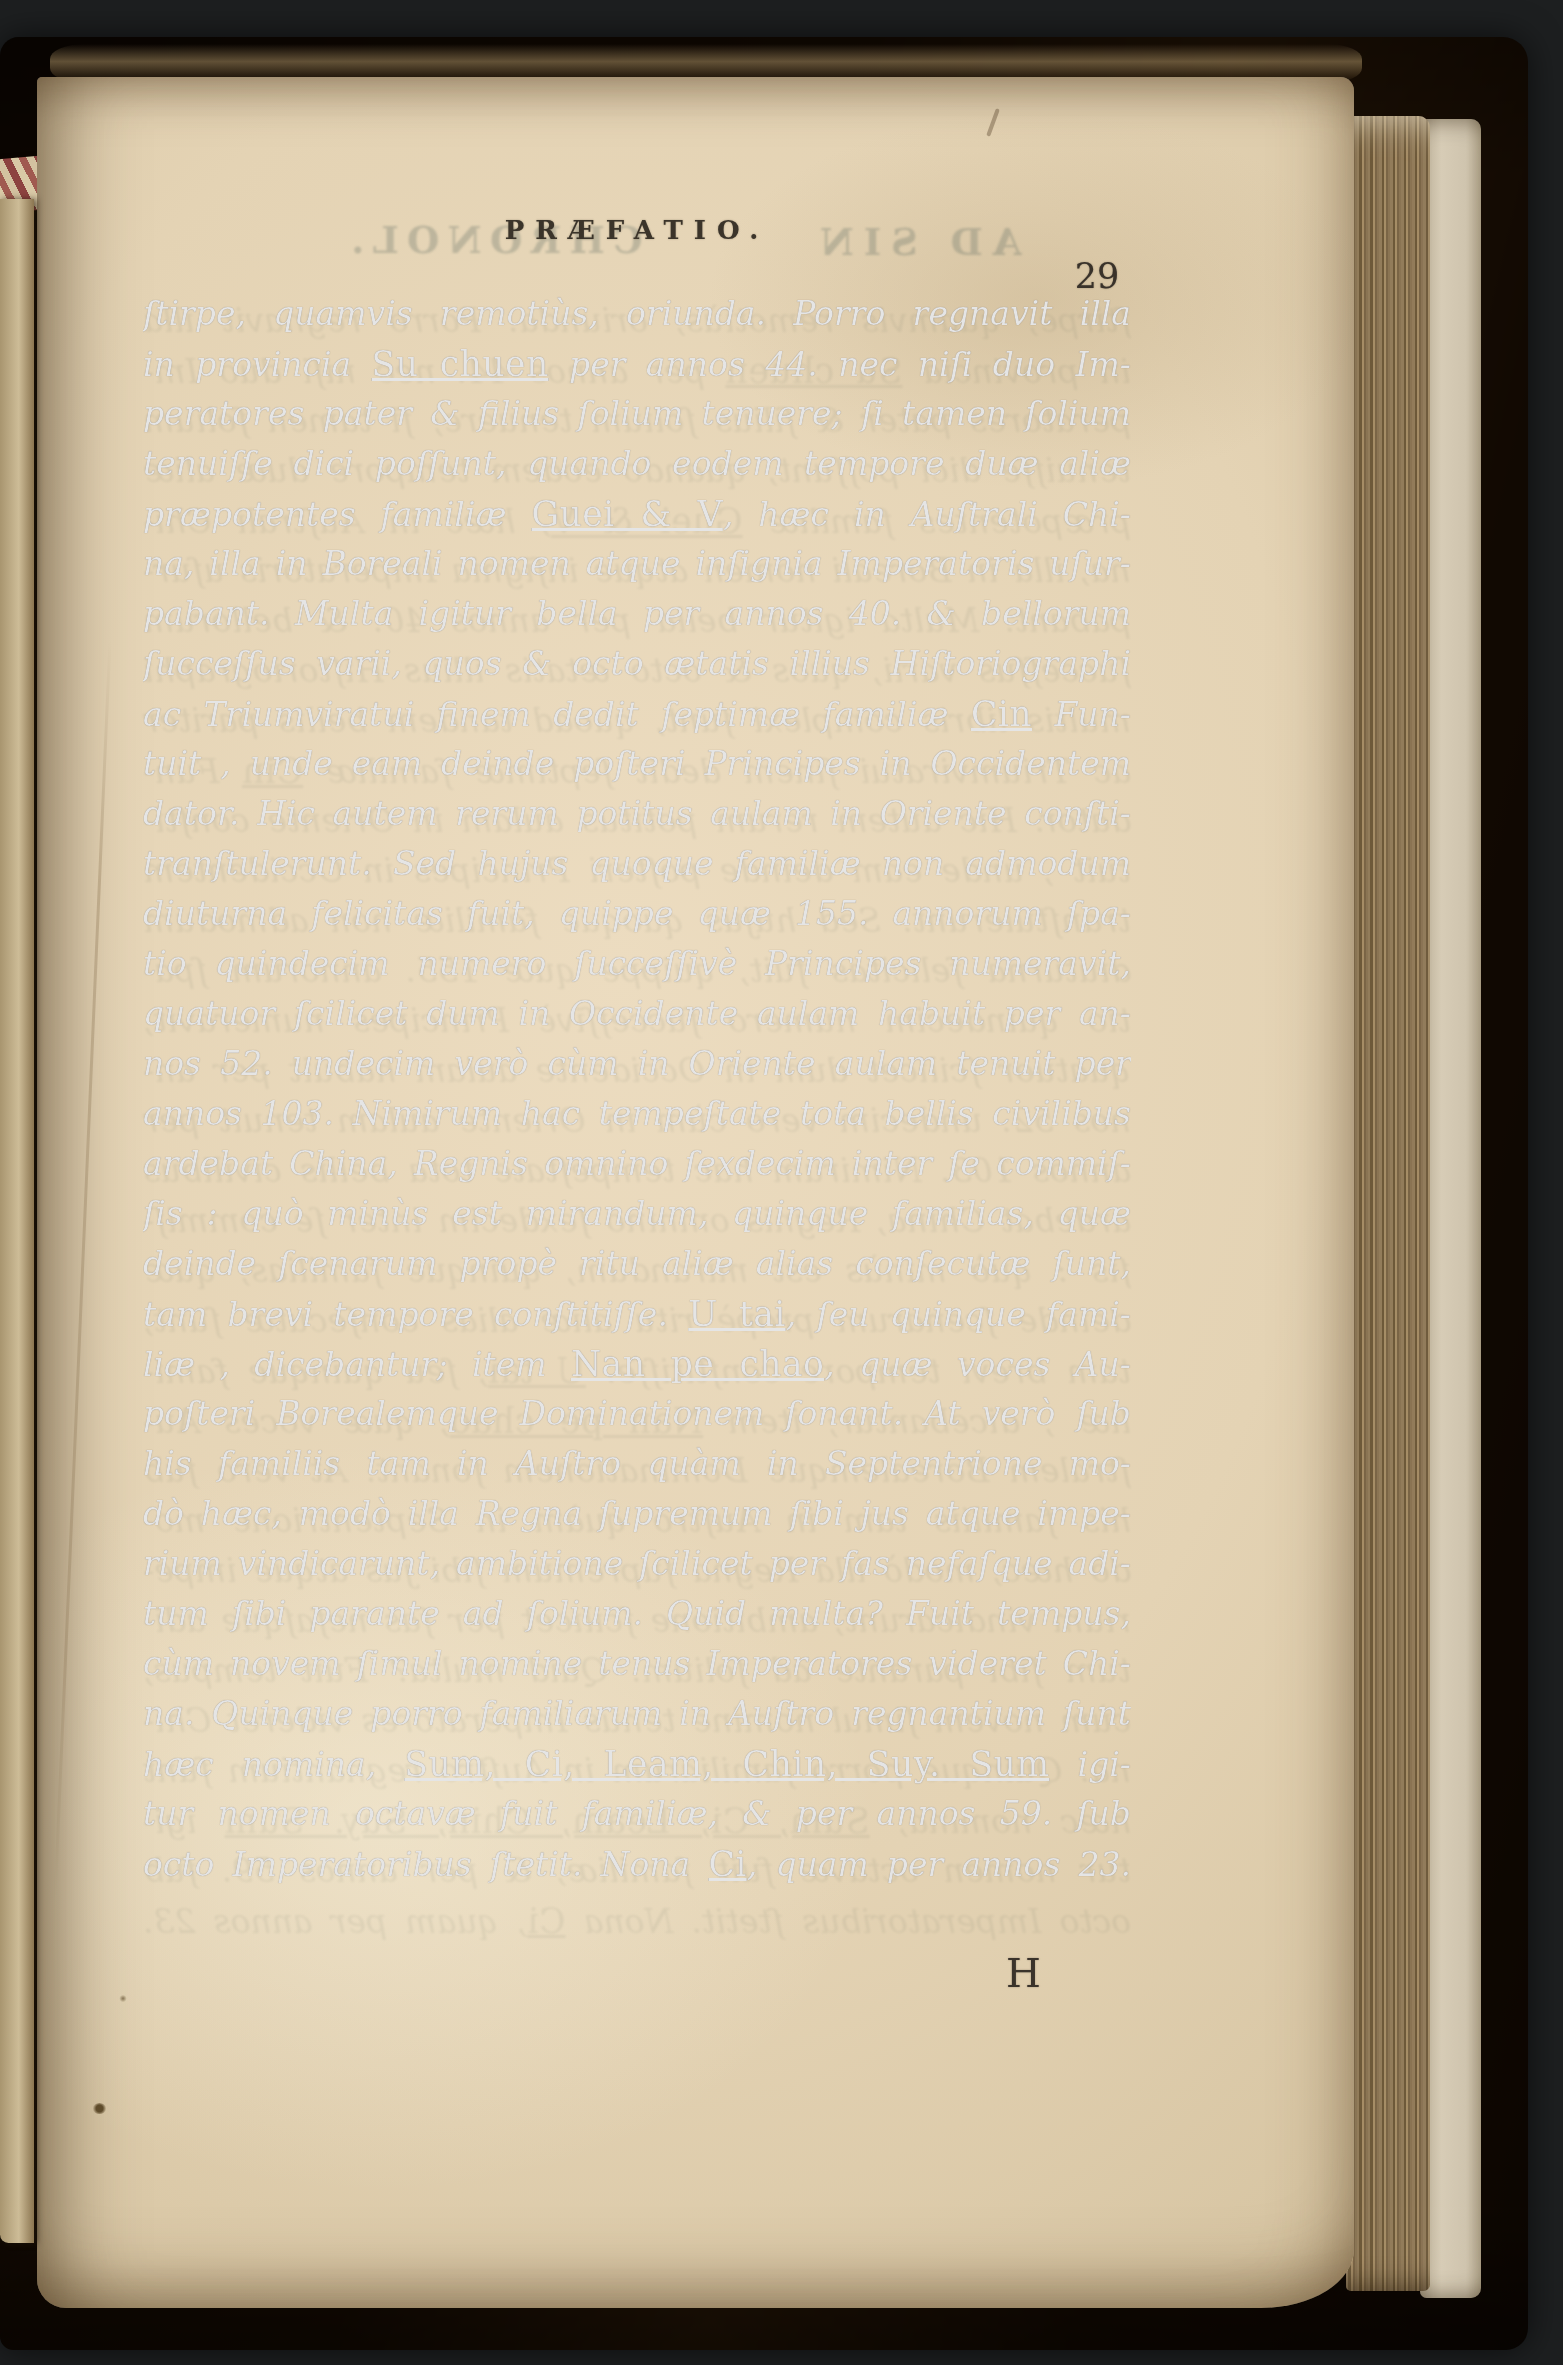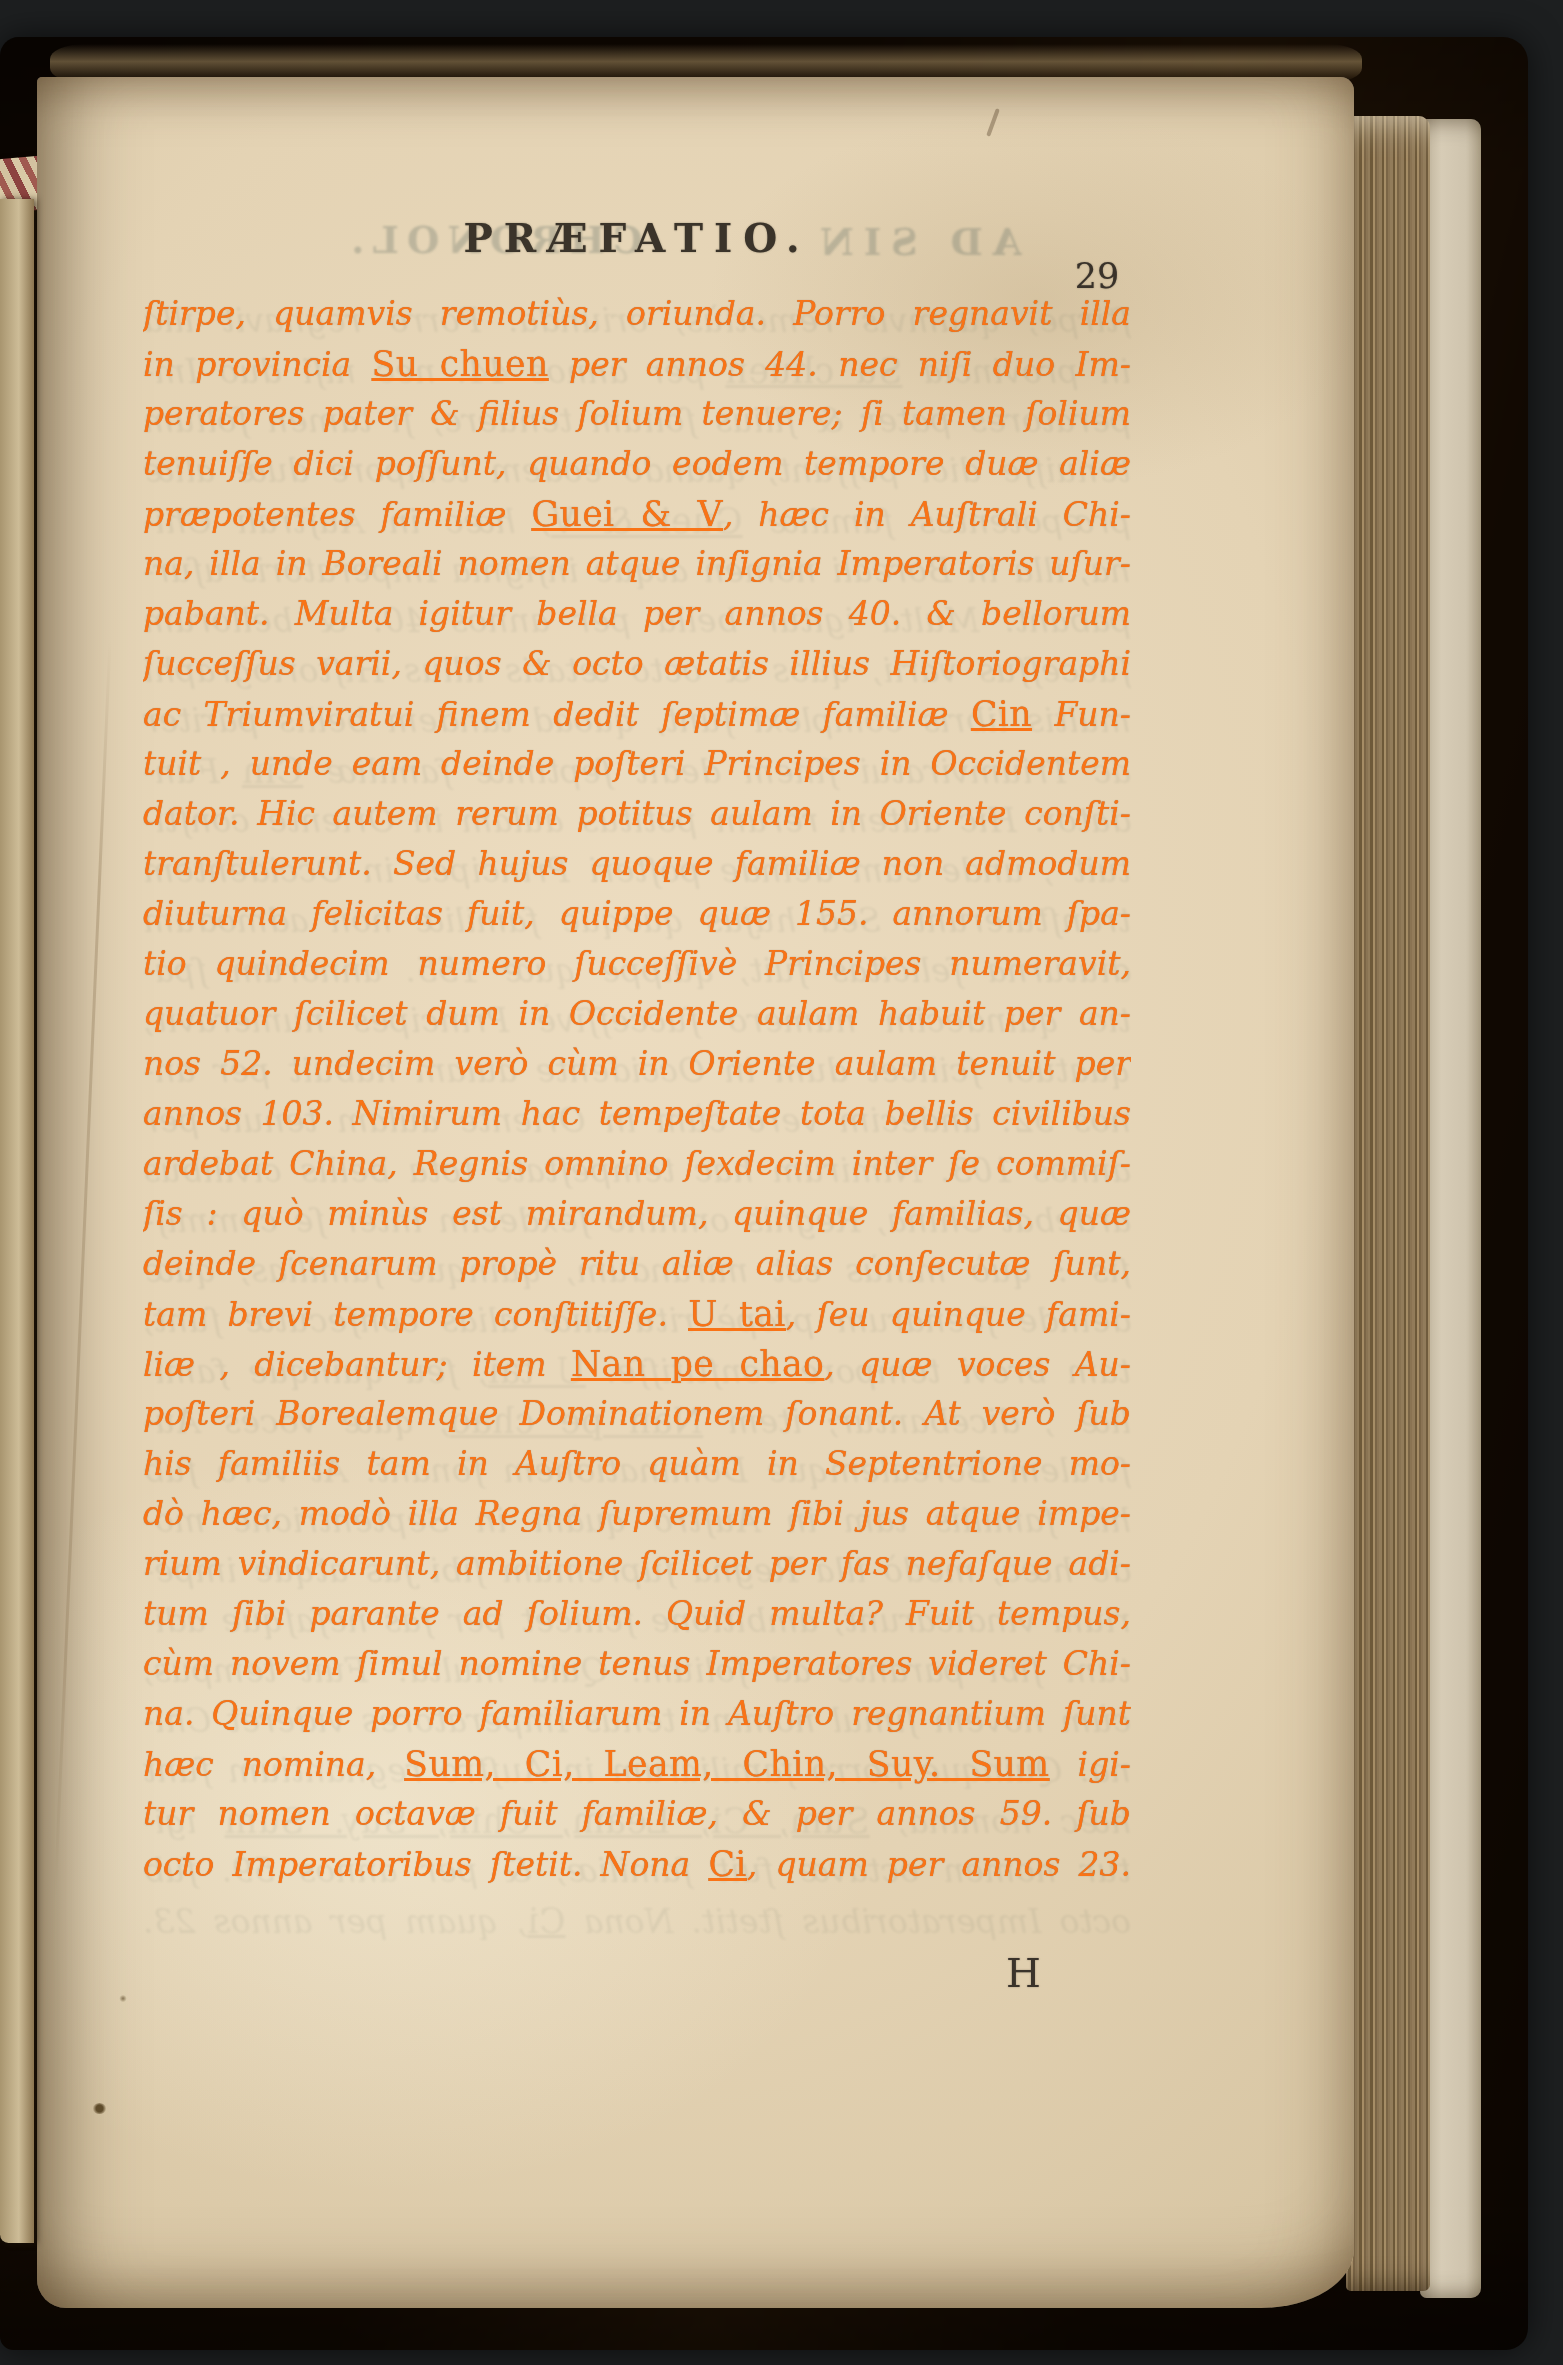--- a/index.html
+++ b/index.html
@@ -68,25 +68,25 @@
     transform:rotate(2.5deg);
   }
   .stain-1{left:93px;top:2103px;width:12.6px;height:11px;border-radius:50%;
     background:radial-gradient(circle,#5e4b2b 0 40%,rgba(94,75,43,.25) 70%,transparent);}
   .stain-2{left:119px;top:1995px;width:7.6px;height:6.7px;border-radius:50%;
     background:radial-gradient(circle,rgba(94,75,43,.7),transparent 70%);}
   .stain-3{left:991px;top:108px;width:4.2px;height:29px;border-radius:2.5px;transform:rotate(20deg);
     background:rgba(90,70,45,.4);}
 
   
-  .ink{color:#f97316;text-shadow:0 0 0.8px rgba(56,46,34,.55);}
+  .ink{color:#e5e5e5;text-shadow:0 0 0.8px rgba(56,46,34,.55);}
   .header-row{left:143px;top:210px;width:988px;height:64px;}
   .page-title{
     left:0;right:0;top:5px;text-align:center;
-    font-size:39px;letter-spacing:11px;font-weight:bold;
+    font-size:26px;letter-spacing:11px;font-weight:bold;
     color:#3b342a;text-shadow:0 0 1.7px rgba(58,50,38,.45);
   }
   .page-number{
     right:11.8px;top:11.8px;font-size:35px;color:#39322a;
     text-shadow:0 0 1.7px rgba(58,50,38,.45);
     margin-top:34px;
   }
   .ghost{color:rgba(95,110,100,.30);filter:blur(1.1px);transform:scaleX(-1);}
   .ghost-left{left:200px;top:8.4px;font-size:37px;letter-spacing:8.4px;font-weight:bold;}
   .ghost-right{right:109px;top:10px;font-size:37px;letter-spacing:10px;font-weight:bold;}

